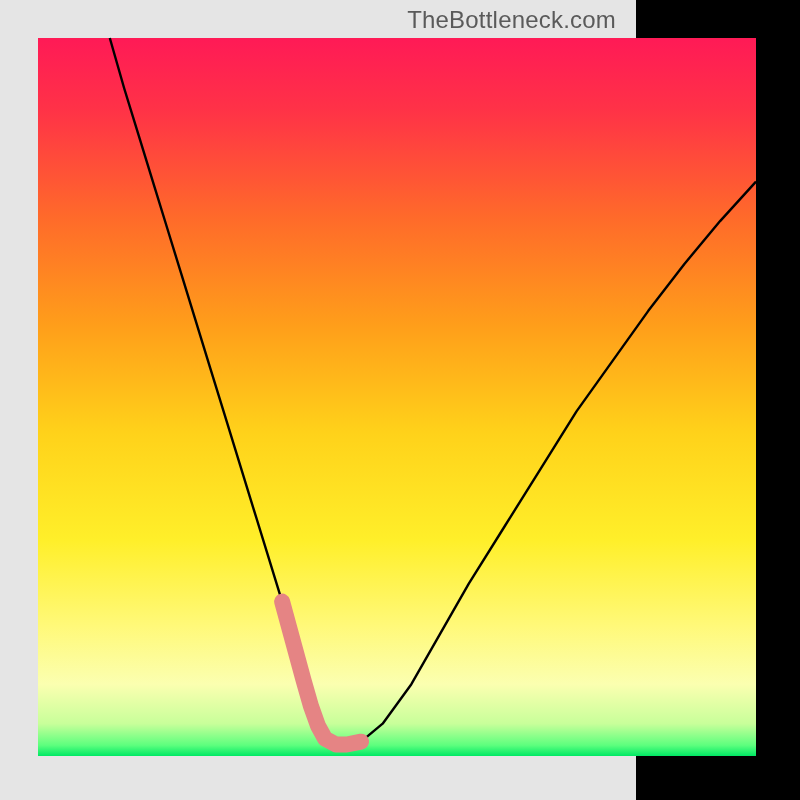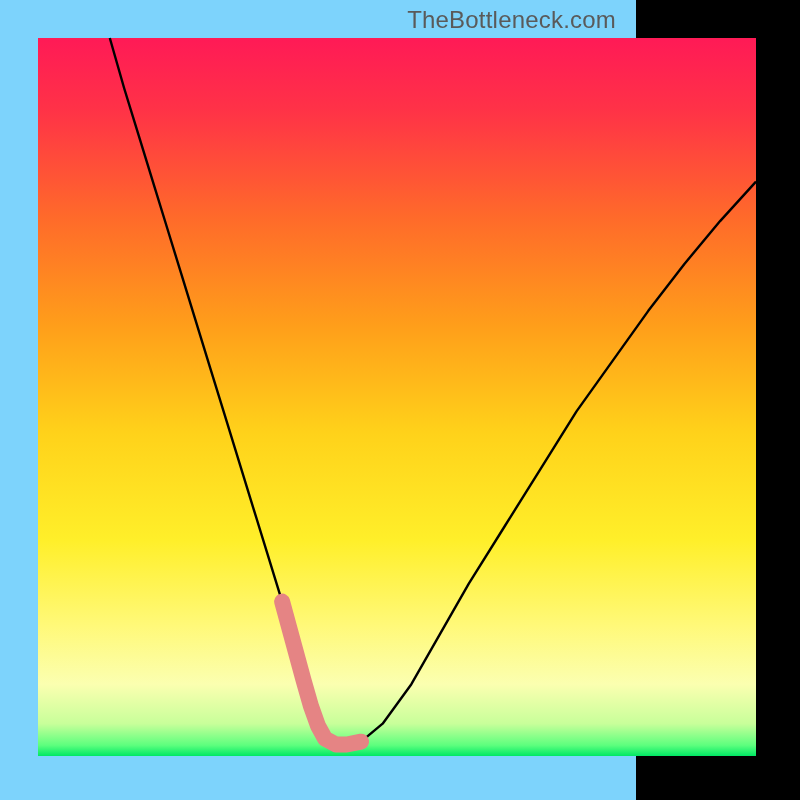--- a/index.html
+++ b/index.html
@@ -1,21 +1,21 @@
 <!DOCTYPE html>
 <html><head>
 <meta charset="utf-8">
 <style>
   * { margin: 0; padding: 0; box-sizing: border-box; }
   html, body { width: 800px; height: 800px; overflow: hidden; background: #000; }
   .container {
     width: 636px;
     height: 800px;
     position: relative;
-    background: #7dd3fc;
+    background: #e5e5e5;
   }
   .watermark {
     position: absolute;
     top: 6px;
     right: 20px;
     font-family: Arial, Helvetica, sans-serif;
     font-size: 24px;
     font-weight: 500;
     color: #5a5a5a;
     letter-spacing: 0.2px;

